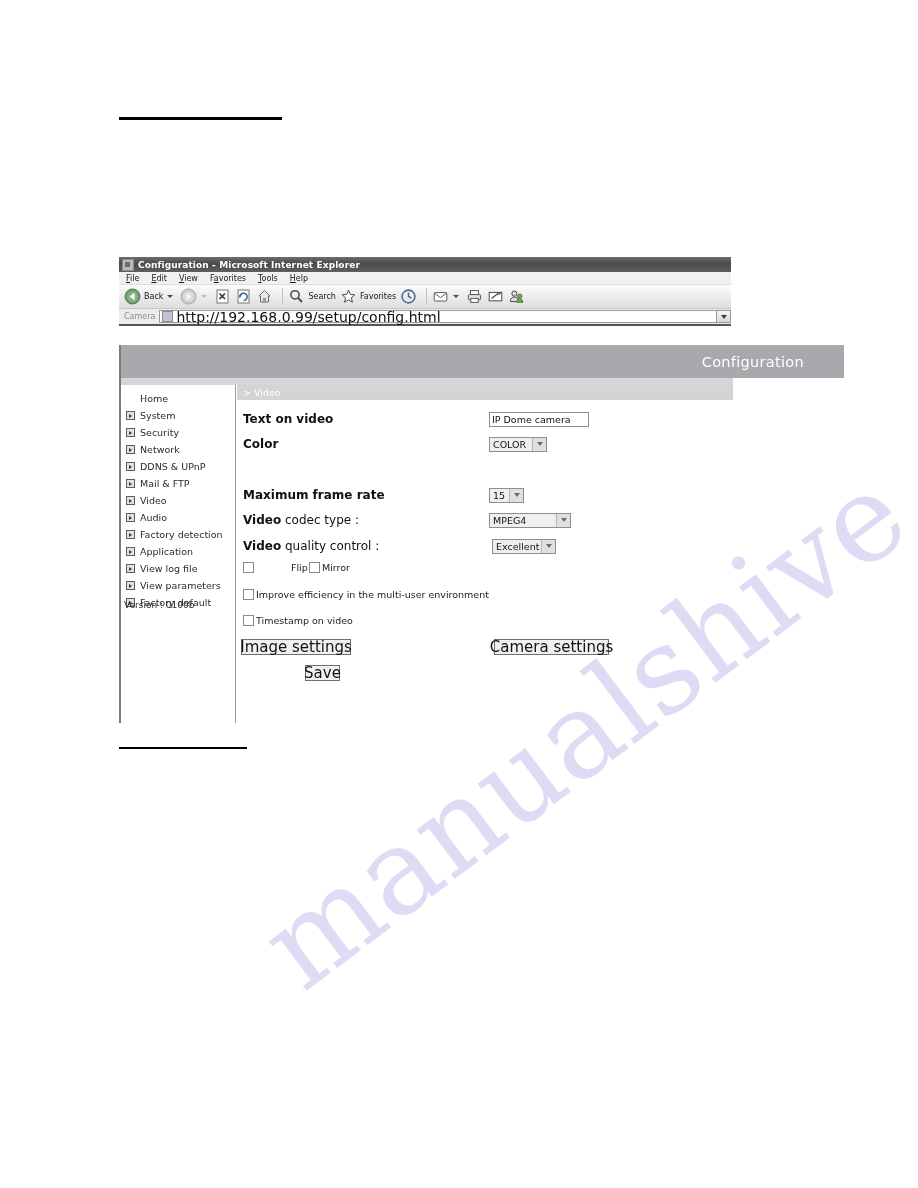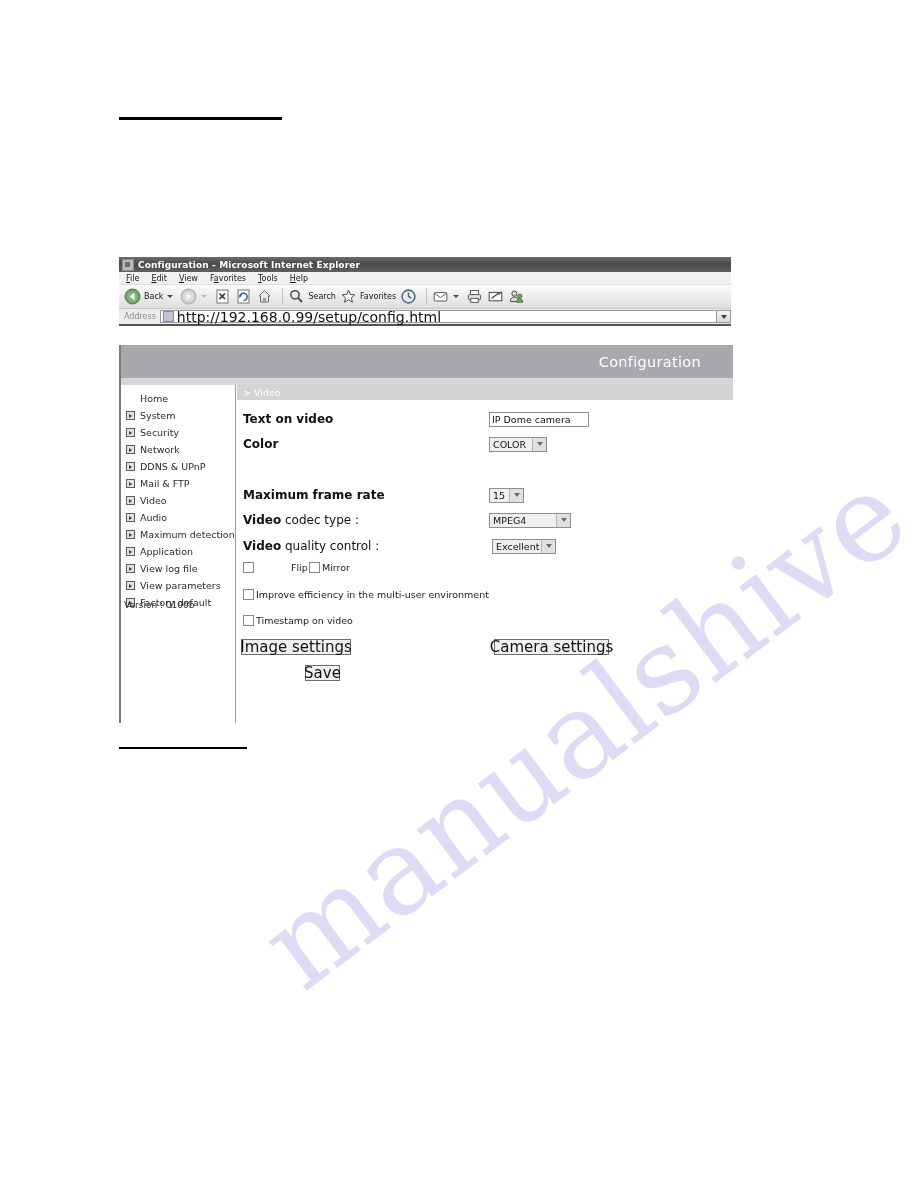--- a/index.html
+++ b/index.html
@@ -223,28 +223,28 @@
     z-index: 3;
     background: #ffffff;
     font-family: "DejaVu Sans", sans-serif;
     border-left: 2px solid #7a7a7a;
     box-sizing: border-box;
   }
 
   #page-banner {
     position: absolute;
     left: 0; top: 0;
-    width: 612px;
+    width: 723px;
     height: 33px;
     background: #a9a9ad;
     display: flex;
     align-items: center;
     justify-content: flex-end;
     box-sizing: border-box;
-    padding-right: 32px;
+    padding-right: 40px;
   }
   #page-banner .banner-title {
     color: #ffffff;
     font-size: 14.5px;
     letter-spacing: .3px;
     white-space: nowrap;
   }
   #banner-strip {
     position: absolute;
     left: 0; top: 33px;
@@ -548,21 +548,21 @@
         <circle cx="6.4" cy="5.6" r="2.6" fill="#dcdcdc" stroke="#4a4a4a"></circle>
         <path d="M2.4 13.6 C2.4 10.4 4.2 9 6.4 9 C8.6 9 10.4 10.4 10.4 13.6 Z" fill="#dcdcdc" stroke="#4a4a4a"></path>
         <circle cx="11.8" cy="8.2" r="2.1" fill="#7fae5a" stroke="#41702a"></circle>
         <path d="M8.8 14.2 C8.8 11.8 10.2 10.8 11.8 10.8 C13.4 10.8 14.8 11.8 14.8 14.2 Z" fill="#7fae5a" stroke="#41702a"></path>
       </svg>
     </div>
 
   </div>
 
   <div id="addressbar">
-    <span class="addr-label">Address</span>
+    <span class="addr-label">Camera</span>
     <div class="addr-field">
       <span class="addr-favicon"></span>
       <span class="addr-url">http://192.168.0.99/setup/config.html</span>
     </div>
     <div class="addr-drop">
       <span class="dropcaret"></span>
     </div>
   </div>
 
 </div>
@@ -603,21 +603,21 @@
     <div class="nav-item">
       <span class="nav-bullet"></span>
       <span class="nav-label">Video</span>
     </div>
     <div class="nav-item">
       <span class="nav-bullet"></span>
       <span class="nav-label">Audio</span>
     </div>
     <div class="nav-item">
       <span class="nav-bullet"></span>
-      <span class="nav-label">Maximum detection</span>
+      <span class="nav-label">Factory detection</span>
     </div>
     <div class="nav-item">
       <span class="nav-bullet"></span>
       <span class="nav-label">Application</span>
     </div>
     <div class="nav-item">
       <span class="nav-bullet"></span>
       <span class="nav-label">View log file</span>
     </div>
     <div class="nav-item">

